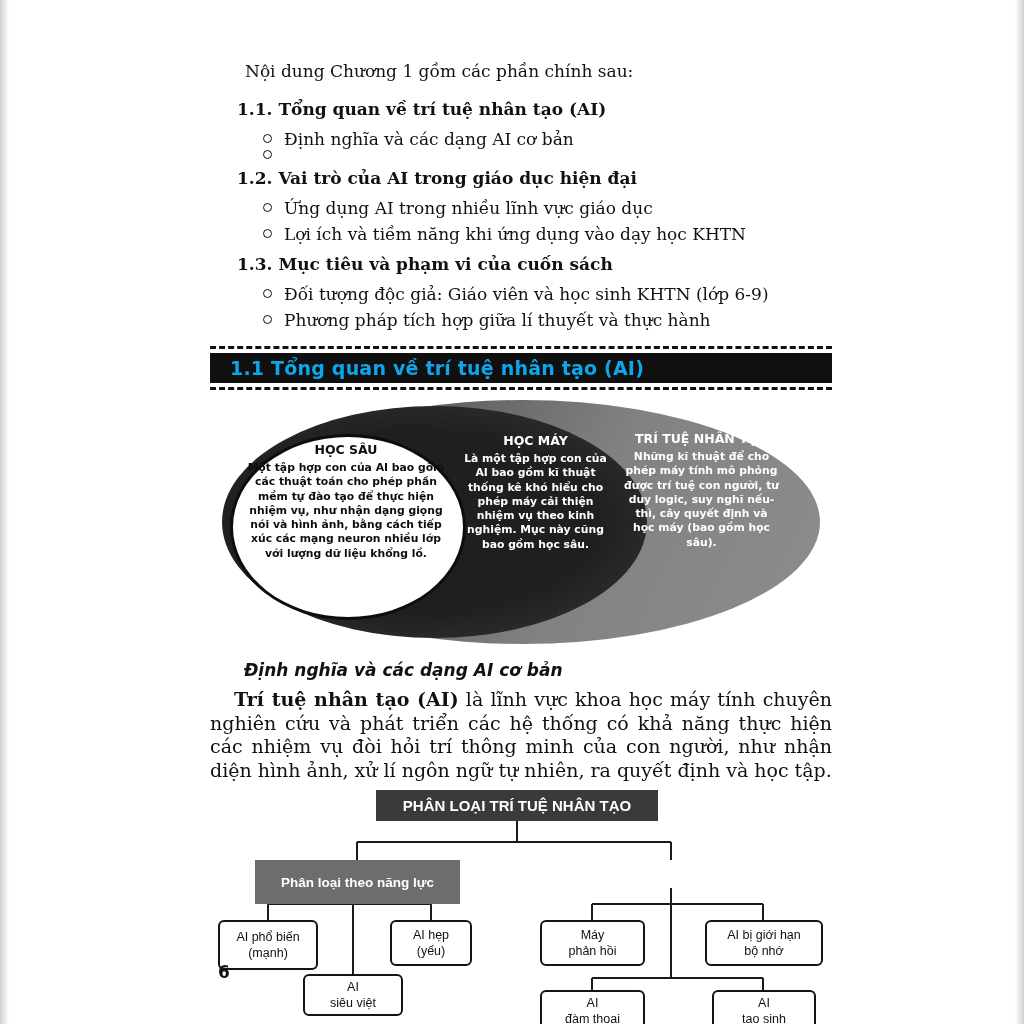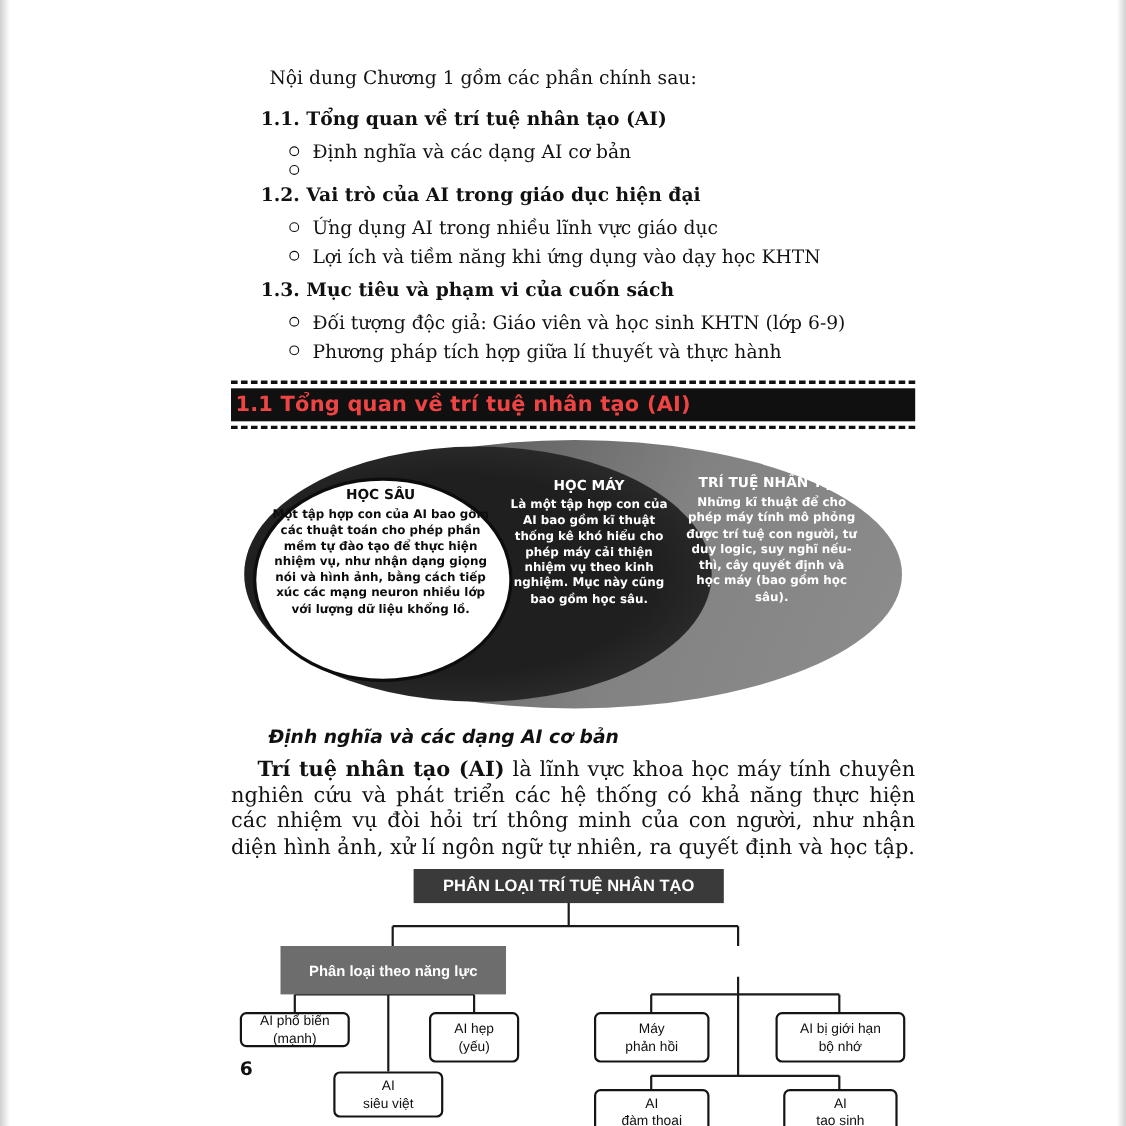--- a/index.html
+++ b/index.html
@@ -19,22 +19,22 @@
   .outline .o-head { margin:4px; padding-left:23px; font-weight:bold; }
   .outline .o-sub { padding-left:53px; display:flex; align-items:baseline; }
   .outline .bullet {
     flex:0 0 auto; width:7px; height:7px; border:1.4px solid #111; border-radius:50%;
     margin-right:12px; position:relative; top:-2px;
   }
 
   
   .section-wrap { margin-top:13px; border-top:3px dashed #111; border-bottom:3px dashed #111; padding:4px 0; }
   .section-bar {
-    background:#101010; color:#ef4444; font-family:"DejaVu Sans","Liberation Sans",sans-serif;
-    font-weight:bold; font-size:19px; padding:4px 4px; letter-spacing:0.2px;
+    background:#101010; color:#0ea5e9; font-family:"DejaVu Sans","Liberation Sans",sans-serif;
+    font-weight:bold; font-size:19px; padding:4px 20px; letter-spacing:0.2px;
   }
 
   
   .venn { position:relative; margin-top:8px; height:250px; font-family:"DejaVu Sans","Liberation Sans",sans-serif; }
   .ellipse { position:absolute; border-radius:50%; }
   .ell-outer { left:15px; top:2px;  width:595px; height:244px; background:linear-gradient(115deg,#555 20%,#828282 60%,#8d8d8d); }
   .ell-middle{ left:12px; top:8px;  width:425px; height:232px; background:radial-gradient(ellipse at 45% 50%,#1f1f1f 55%,#3a3a3a); }
   .ell-inner { left:20px; top:36px; width:230px; height:180px; background:#ffffff; border:3px solid #0d0d0d; }
   .venn-text { position:absolute; text-align:center; }
   .venn-title { font-weight:bold; font-size:12.5px; margin-bottom:4px; }
@@ -56,21 +56,21 @@
   .flow svg { position:absolute; left:0; top:0; }
   .fbox { position:absolute; display:flex; align-items:center; justify-content:center; text-align:center; box-sizing:border-box; }
   .f-root  { left:166px; top:0;    width:282px; height:31px; background:#3a3a3a; color:#fff; font-weight:bold; font-size:15px; }
   .f-branch{ background:#6d6d6d; color:#fff; font-weight:bold; font-size:13.5px; top:70px; height:44px; }
   .f-b1 { left:45px;  width:205px; }
   .f-b2 { left:355px; width:212px; }
   .f-leaf {
     background:#fff; border:2px solid #141414; border-radius:6px; color:#111;
     font-size:12.5px; line-height:1.3; white-space:pre-line; padding:2px 4px;
   }
-  .f-l1 { left:8px;   top:130px; width:100px; height:32px; }
+  .f-l1 { left:8px;   top:130px; width:100px; height:50px; }
   .f-l2 { left:180px; top:130px; width:82px;  height:46px; }
   .f-l3 { left:93px;  top:184px; width:100px; height:42px; }
   .f-l4 { left:330px; top:130px; width:105px; height:46px; }
   .f-l5 { left:495px; top:130px; width:118px; height:46px; }
   .f-l6 { left:330px; top:200px; width:105px; height:42px; }
   .f-l7 { left:502px; top:200px; width:104px; height:42px; }
 
   .page-number { position:absolute; left:218px; top:962px; font-family:"DejaVu Sans","Liberation Sans",sans-serif; font-weight:bold; font-size:17px; }
 </style>
 </head>

